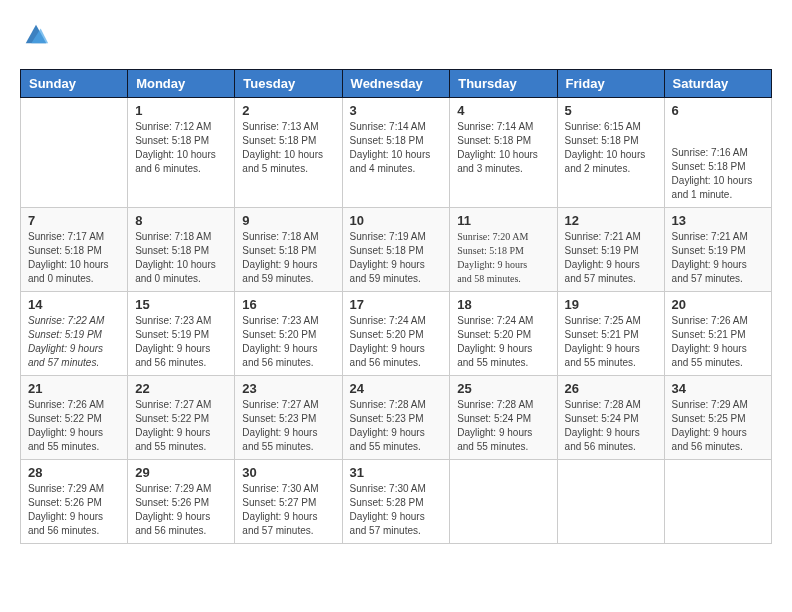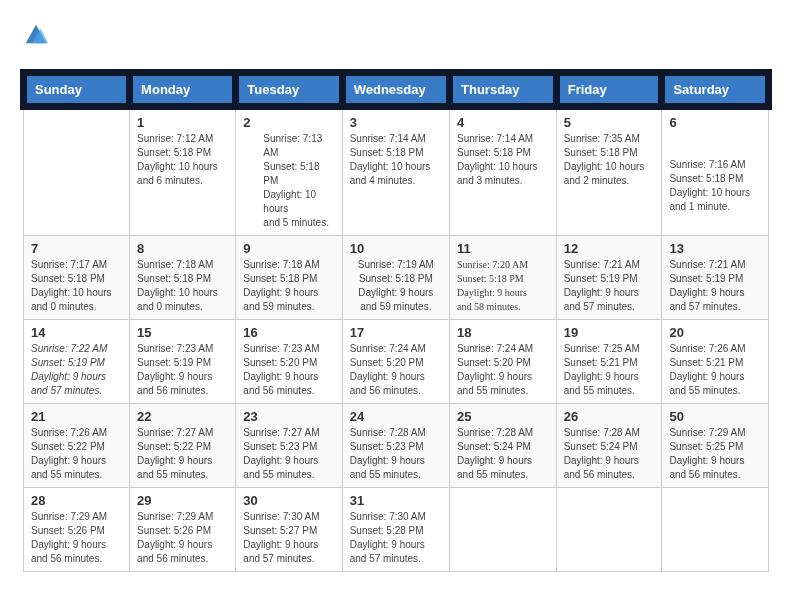--- a/index.html
+++ b/index.html
@@ -52,21 +52,21 @@
       width: 100%;
       border-collapse: collapse;
       border: 1px solid #ccc;
     }
     .calendar-table th {
       background: #3a7bc8;
       color: #fff;
       text-align: left;
       padding: 6px 8px;
       font-size: 13px;
-      border: 7px solid #0f172a;
+      border: 1px solid #0f172a;
     }
     .calendar-table td {
       vertical-align: top;
       border: 1px solid #ccc;
       padding: 5px 7px;
       width: 108px;
       min-height: 80px;
       background: #fff;
     }
     .day-number {
@@ -132,42 +132,42 @@
         <td class="empty-cell"></td>
         <td>
           <span class="day-number">1</span>
           <div class="day-info" style="white-space: pre-line;">Sunrise: 7:12 AM
 Sunset: 5:18 PM
 Daylight: 10 hours
 and 6 minutes.</div>
         </td>
         <td>
           <span class="day-number">2</span>
-          <div class="day-info" style="white-space: pre-line; margin-left: 20px;">Sunrise: 7:13 AM
+          <div class="day-info" style="white-space: pre-line;">Sunrise: 7:13 AM
 Sunset: 5:18 PM
 Daylight: 10 hours
 and 5 minutes.</div>
         </td>
         <td>
           <span class="day-number">3</span>
           <div class="day-info" style="white-space: pre-line;">Sunrise: 7:14 AM
 Sunset: 5:18 PM
 Daylight: 10 hours
 and 4 minutes.</div>
         </td>
         <td>
           <span class="day-number">4</span>
           <div class="day-info" style="white-space: pre-line;">Sunrise: 7:14 AM
 Sunset: 5:18 PM
 Daylight: 10 hours
 and 3 minutes.</div>
         </td>
         <td>
           <span class="day-number">5</span>
-          <div class="day-info" style="white-space: pre-line;">Sunrise: 7:35 AM
+          <div class="day-info" style="white-space: pre-line;">Sunrise: 6:15 AM
 Sunset: 5:18 PM
 Daylight: 10 hours
 and 2 minutes.</div>
         </td>
         <td>
           <span class="day-number">6</span>
           <div class="day-info" style="white-space: pre-line; margin-top: 28px;">Sunrise: 7:16 AM
 Sunset: 5:18 PM
 Daylight: 10 hours
 and 1 minute.</div>
@@ -190,21 +190,21 @@
         </td>
         <td>
           <span class="day-number">9</span>
           <div class="day-info" style="white-space: pre-line;">Sunrise: 7:18 AM
 Sunset: 5:18 PM
 Daylight: 9 hours
 and 59 minutes.</div>
         </td>
         <td>
           <span class="day-number">10</span>
-          <div class="day-info" style="white-space: pre-line; text-align: center;">Sunrise: 7:19 AM
+          <div class="day-info" style="white-space: pre-line;">Sunrise: 7:19 AM
 Sunset: 5:18 PM
 Daylight: 9 hours
 and 59 minutes.</div>
         </td>
         <td>
           <span class="day-number">11</span>
           <div class="day-info" style="white-space: pre-line; font-family: Liberation Serif, serif;">Sunrise: 7:20 AM
 Sunset: 5:18 PM
 Daylight: 9 hours
 and 58 minutes.</div>
@@ -312,21 +312,21 @@
 and 55 minutes.</div>
         </td>
         <td>
           <span class="day-number">26</span>
           <div class="day-info" style="white-space: pre-line;">Sunrise: 7:28 AM
 Sunset: 5:24 PM
 Daylight: 9 hours
 and 56 minutes.</div>
         </td>
         <td>
-          <span class="day-number">50</span>
+          <span class="day-number">34</span>
           <div class="day-info" style="white-space: pre-line;">Sunrise: 7:29 AM
 Sunset: 5:25 PM
 Daylight: 9 hours
 and 56 minutes.</div>
         </td>
       </tr>
       <tr>
         <td>
           <span class="day-number">28</span>
           <div class="day-info" style="white-space: pre-line;">Sunrise: 7:29 AM

